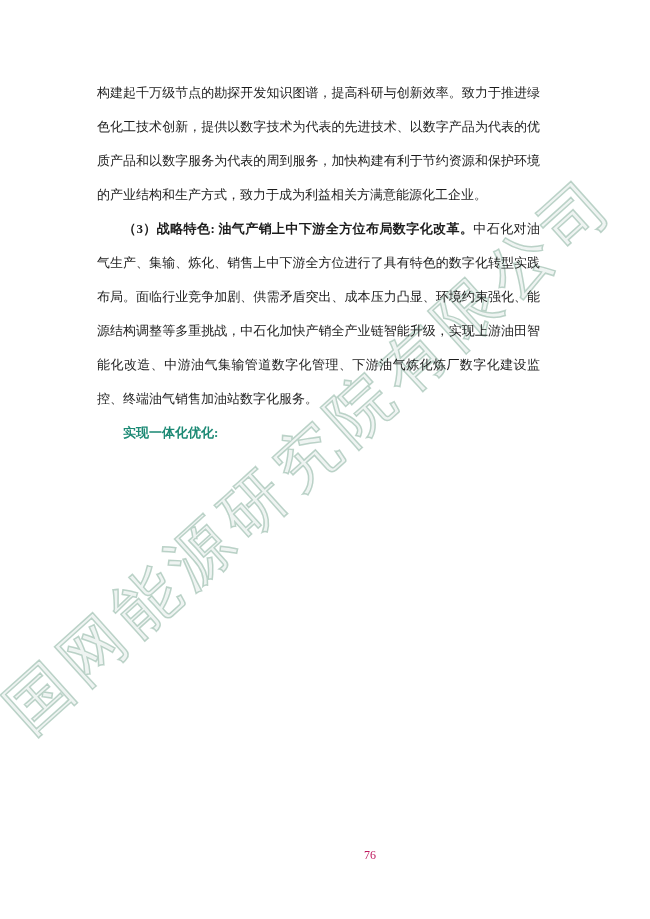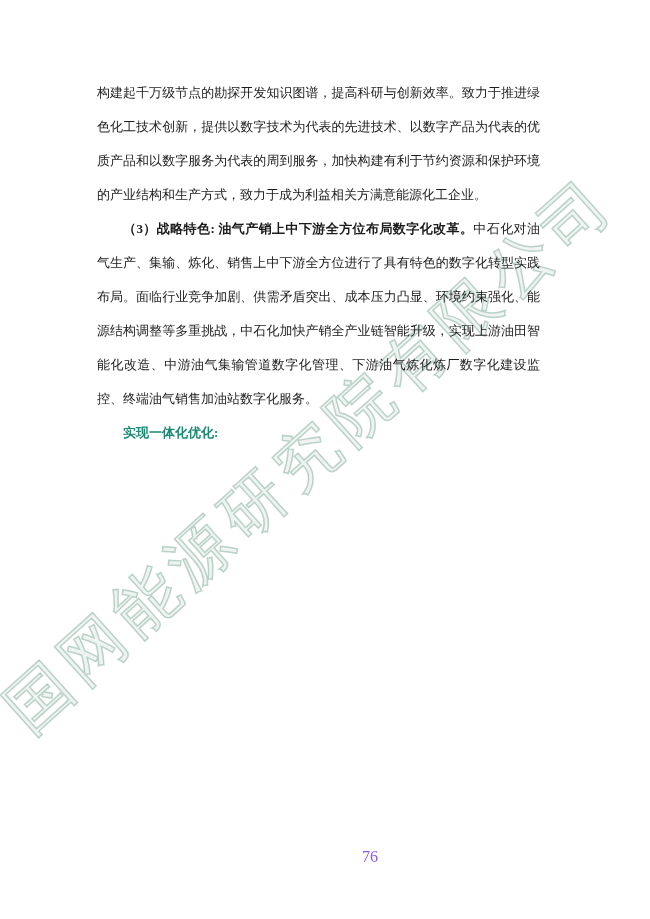--- a/index.html
+++ b/index.html
@@ -63,22 +63,22 @@
     font-weight: 700;
     color: #1d8a75;
   }
   .page-number {
     position: absolute;
     left: 340px;
     top: 848px;
     width: 60px;
     text-align: center;
     z-index: 1;
-    font-size: 16px;
-    color: #8b5cf6;
+    font-size: 12px;
+    color: #be185d;
   }
 </style>
 </head>
 <body>
 
 <div class="page">
 
   <div class="watermark">国网能源研究院有限公司</div>
 
   <div class="body-text">

